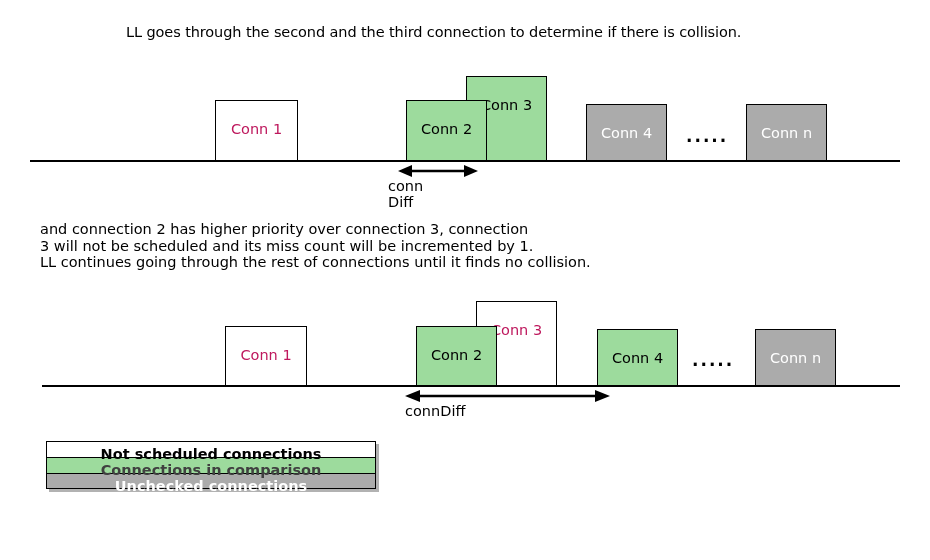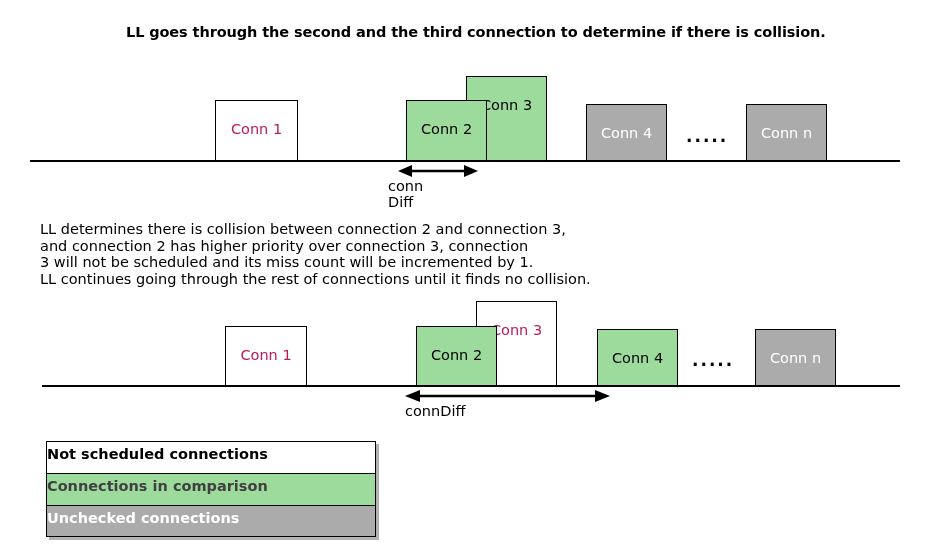--- a/index.html
+++ b/index.html
@@ -16,21 +16,21 @@
     overflow: hidden;
   }
 
   .abs { position: absolute; }
 
   
   .title-caption {
     left: 126px;
     top: 24px;
     font-size: 14.5px;
-    font-weight: bold;
+    font-weight: normal;
     white-space: nowrap;
     letter-spacing: -0.1px;
   }
   .para {
     left: 40px;
     top: 221px;
     font-size: 14.5px;
     line-height: 16.5px;
     white-space: nowrap;
   }
@@ -78,22 +78,23 @@
   .legend {
     left: 46px;
     top: 441px;
     width: 330px;
     box-shadow: 3px 3px 0 rgba(0,0,0,0.30);
   }
   .legend-row {
     box-sizing: border-box;
     border: 1.6px solid #000000;
     border-bottom-width: 0;
-    height: 32px;
+    height: 16px;
     line-height: 25px;
+    text-align: center;
     font-size: 14.5px;
     font-weight: bold;
     white-space: nowrap;
   }
   .legend-row:last-child { border-bottom-width: 1.6px; }
   .legend-white { background: #ffffff; color: #000000; }
   .legend-green { background: #9ddb9d; color: #404040; }
   .legend-gray  { background: #ababab; color: #ffffff; }
 </style>
 </head>
@@ -125,21 +126,20 @@
     </svg>
   </div>
 
   <div class="abs arrow-label" style="left:388px; top:179px; width:100px;">
     <div>conn</div>
     <div>Diff</div>
   </div>
 </div>
 
 <div class="abs para">
-  <div>LL determines there is collision between connection 2 and connection 3,</div>
   <div>and connection 2 has higher priority over connection 3, connection</div>
   <div>3 will not be scheduled and its miss count will be incremented by 1.</div>
   <div>LL continues going through the rest of connections until it finds no collision.</div>
 </div>
 
 <div class="abs">
 
   <div class="abs axis" style="left:42px; top:385px; width:858px;"></div>
 
   <div class="abs conn-box conn-white" style="left:225px; top:326px; width:82px; height:60px;">Conn 1</div>

